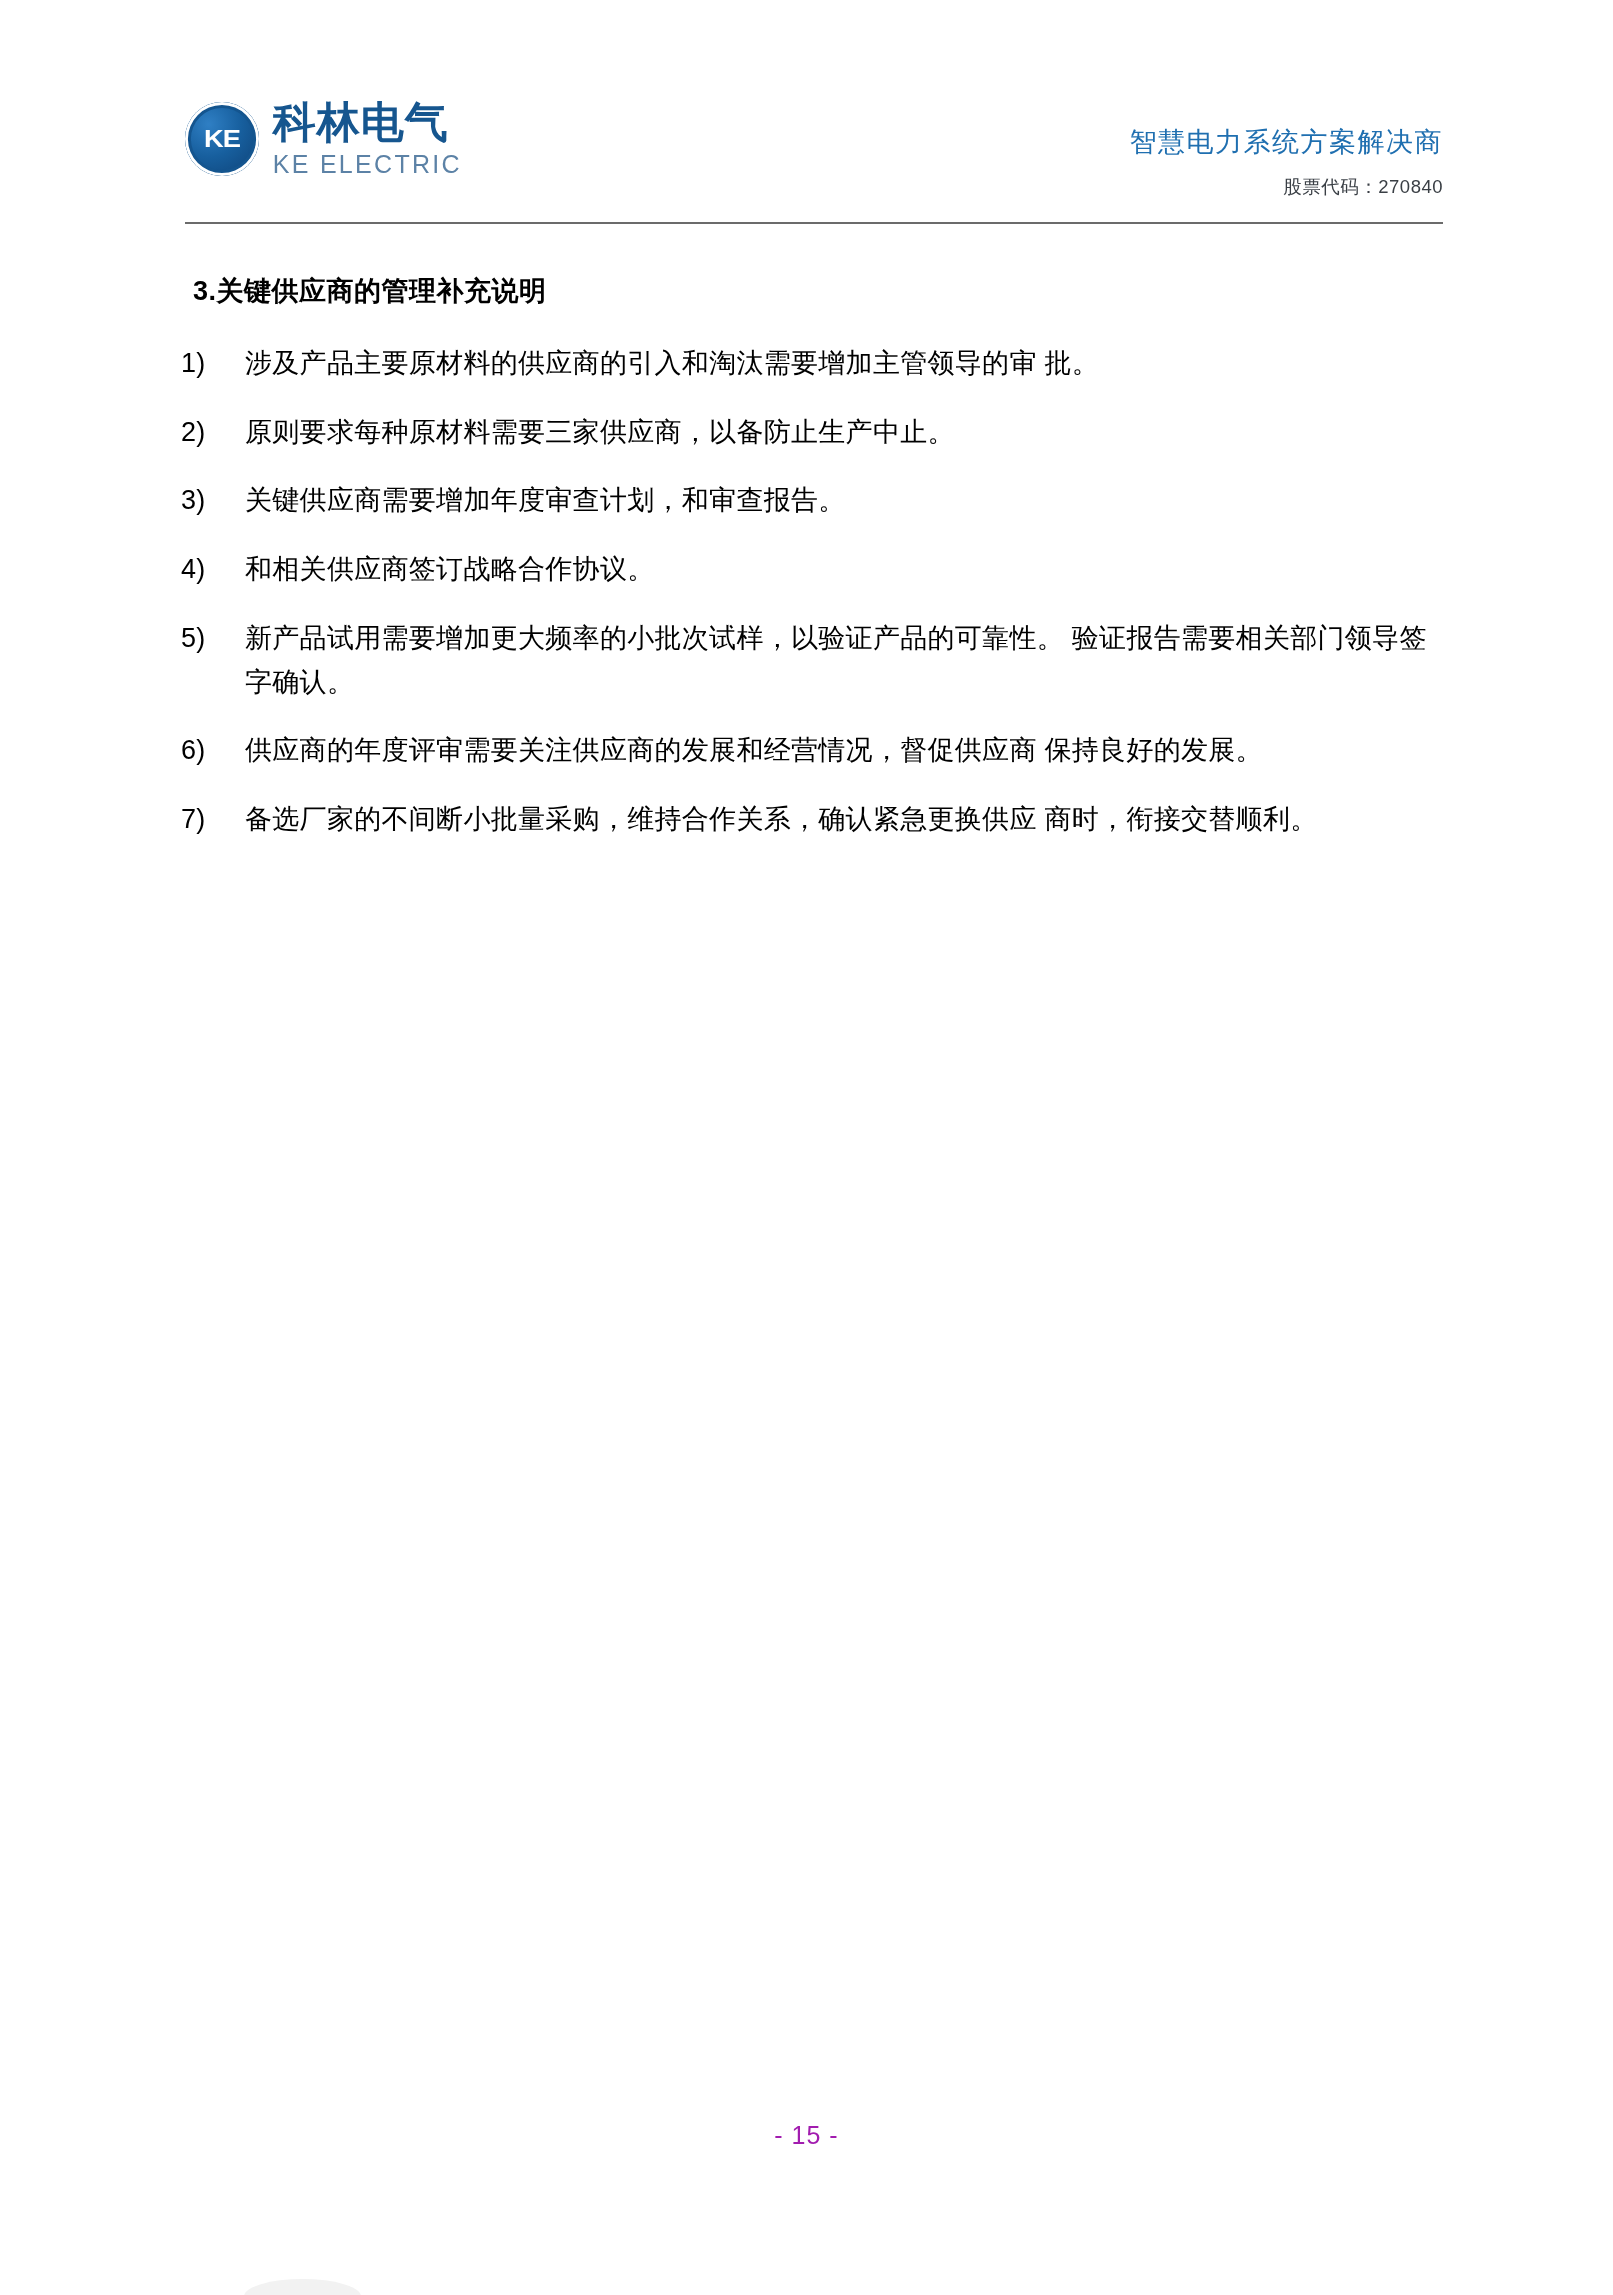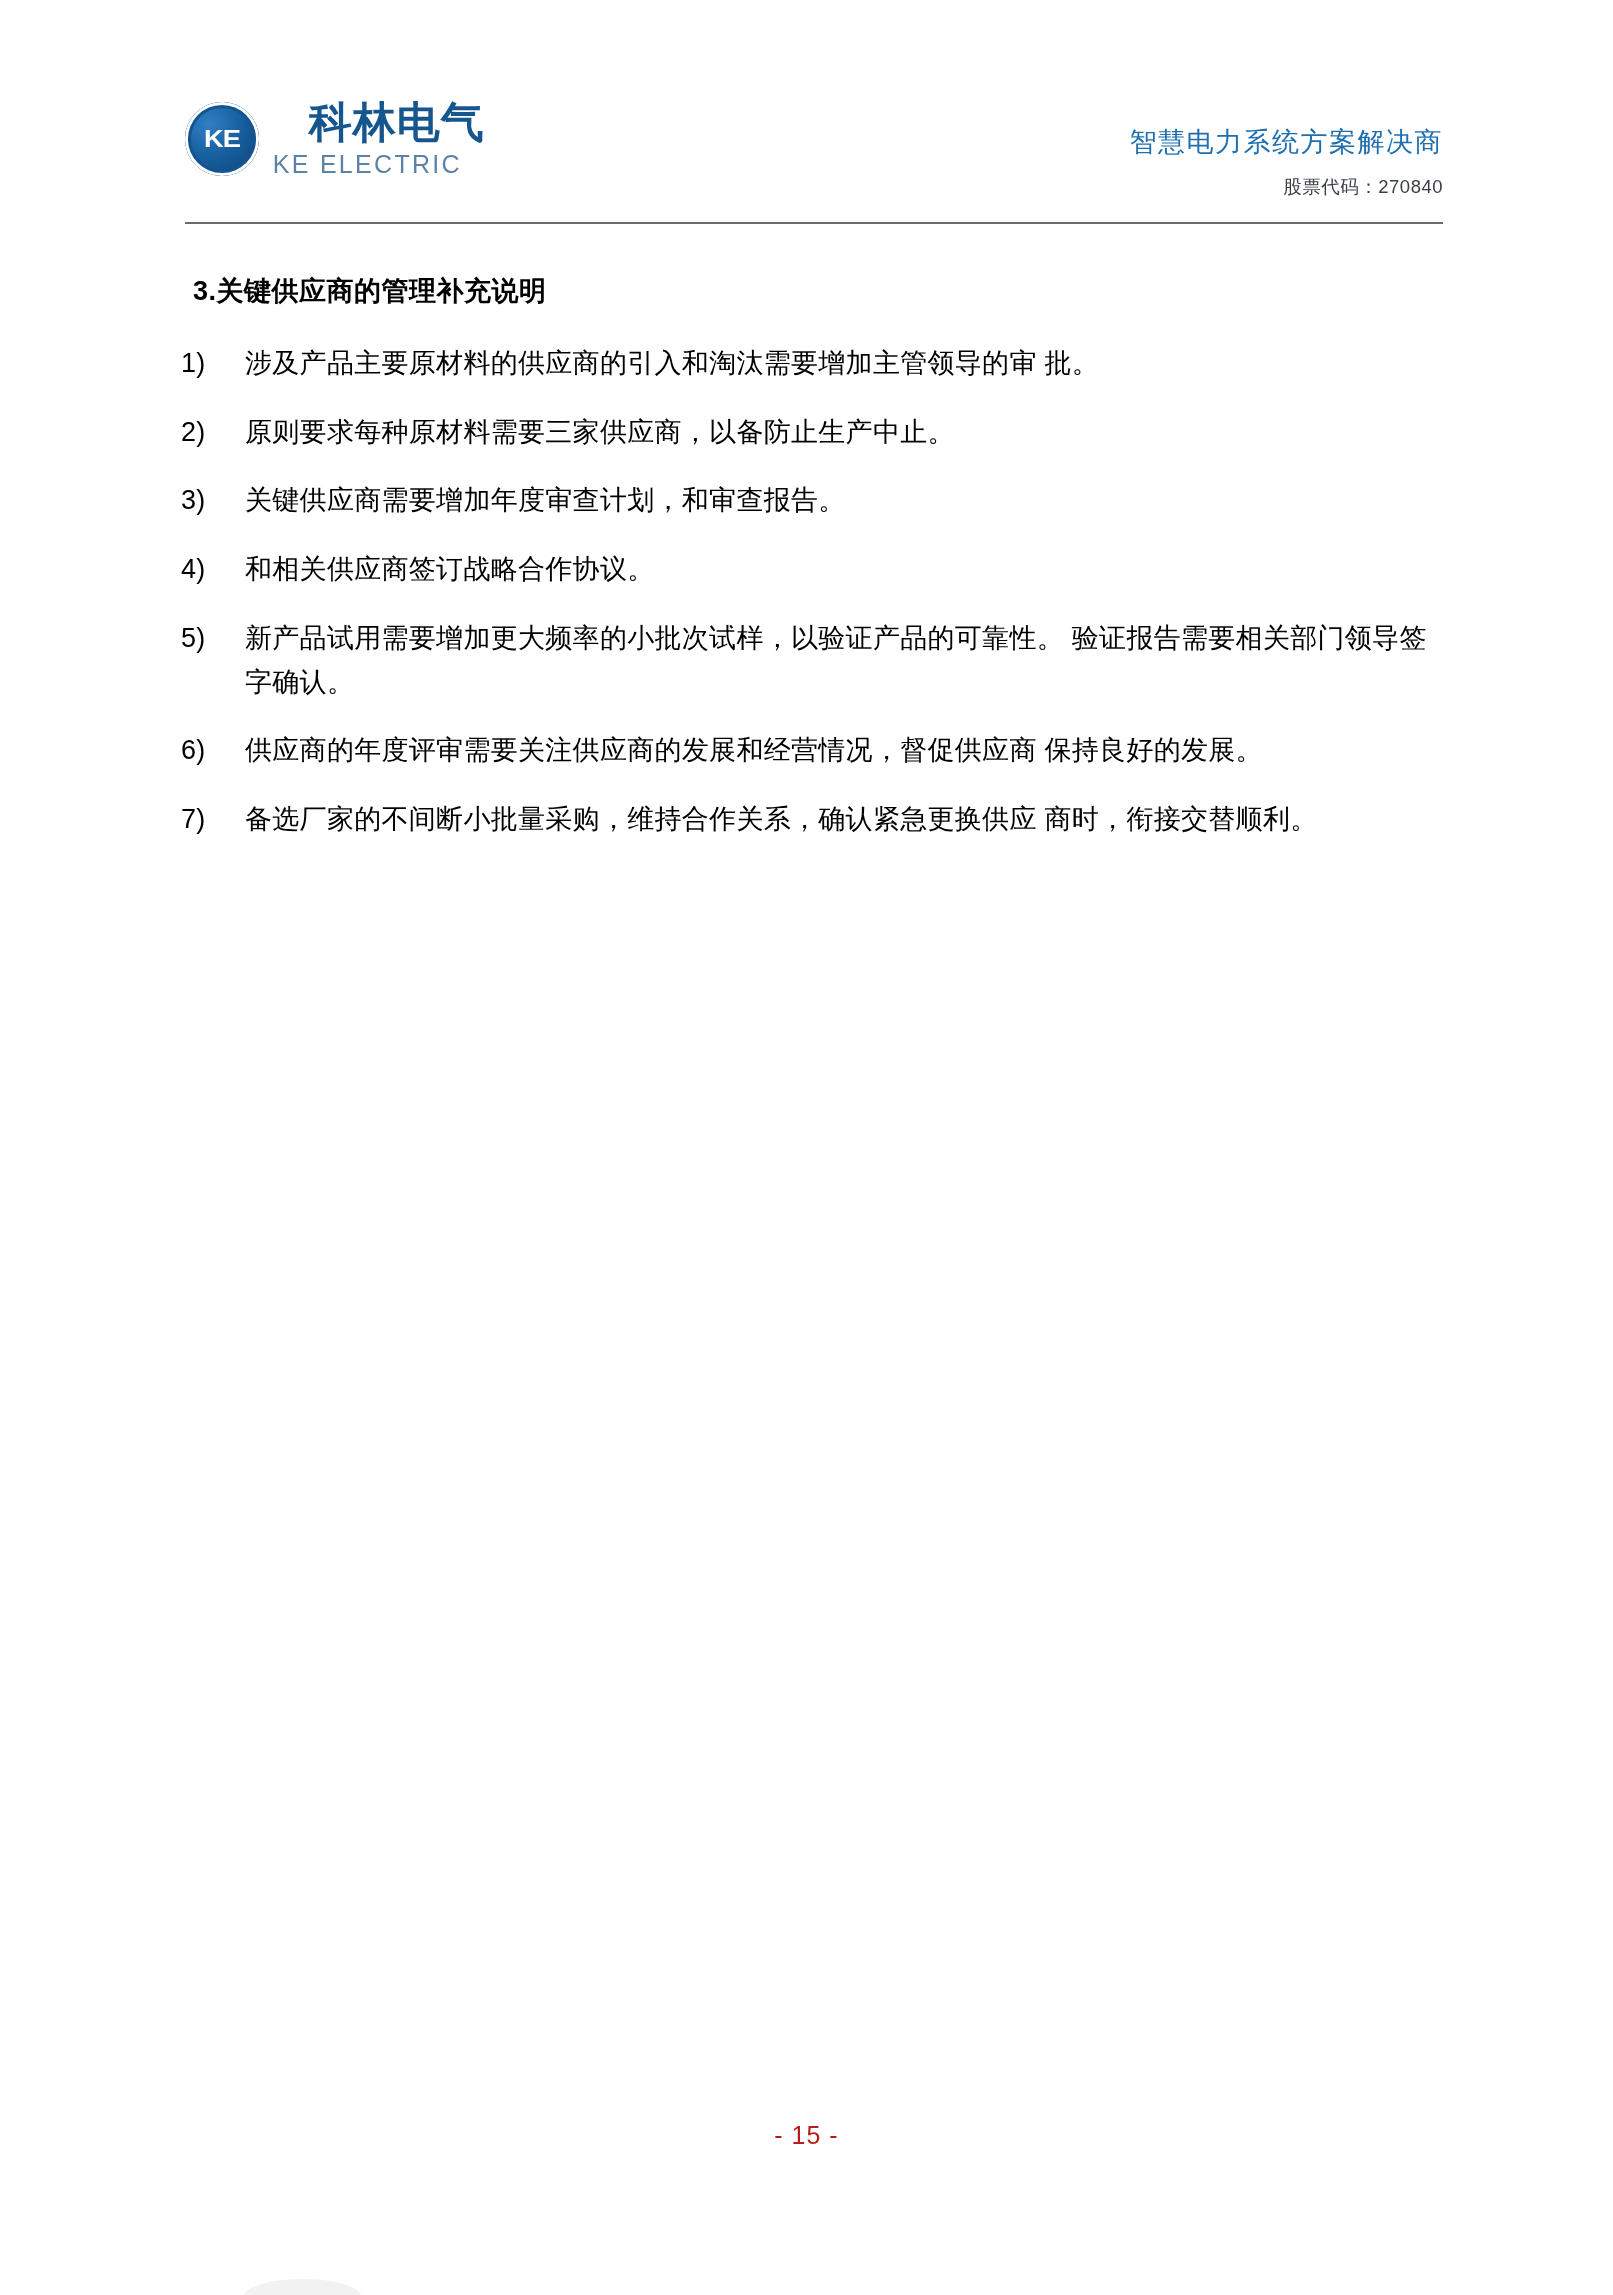--- a/index.html
+++ b/index.html
@@ -55,21 +55,20 @@
   .logo-text {
     margin-left: 13.7px;
     line-height: 1;
   }
   .logo-cn {
     color: #16568f;
     font-size: 43px;
     font-weight: bold;
     letter-spacing: 1px;
     white-space: nowrap;
-    margin-left: 36px;
   }
   .logo-en {
     color: #5c82a6;
     font-size: 25px;
     letter-spacing: 2.3px;
     margin-top: 7.8px;
     white-space: nowrap;
   }
   .header-right {
     position: absolute;
@@ -139,21 +138,21 @@
     max-width: 1200px;
   }
   
   .footer {
     position: absolute;
     left: 0;
     top: 2121px;
     width: 100%;
     text-align: center;
     font-size: 25px;
-    color: #b91c1c;
+    color: #a21caf;
     letter-spacing: 1px;
   }
   .page-bottom-smudge {
     position: absolute;
     left: 244px;
     bottom: -17.6px;
     width: 117px;
     height: 35px;
     border-radius: 50%;
     background: #f2f2f2;

